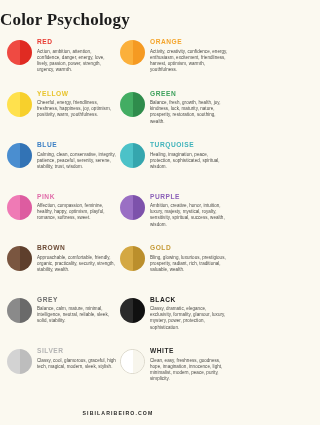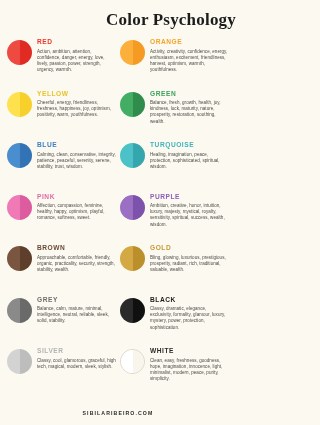--- a/index.html
+++ b/index.html
@@ -15,21 +15,21 @@
   }
   .poster {
     width: 236px;
     height: 425px;
     background: #fbf9f0;
     box-sizing: border-box;
     padding: 0;
     position: relative;
   }
   .title {
-    text-align: right;
+    text-align: left;
     font-family: "Liberation Serif", serif;
     font-weight: bold;
     font-size: 17px;
     color: #1c1c1c;
     letter-spacing: 0.2px;
     padding-top: 10px;
     padding-bottom: 8px;
     margin: 0;
   }
   .grid {

